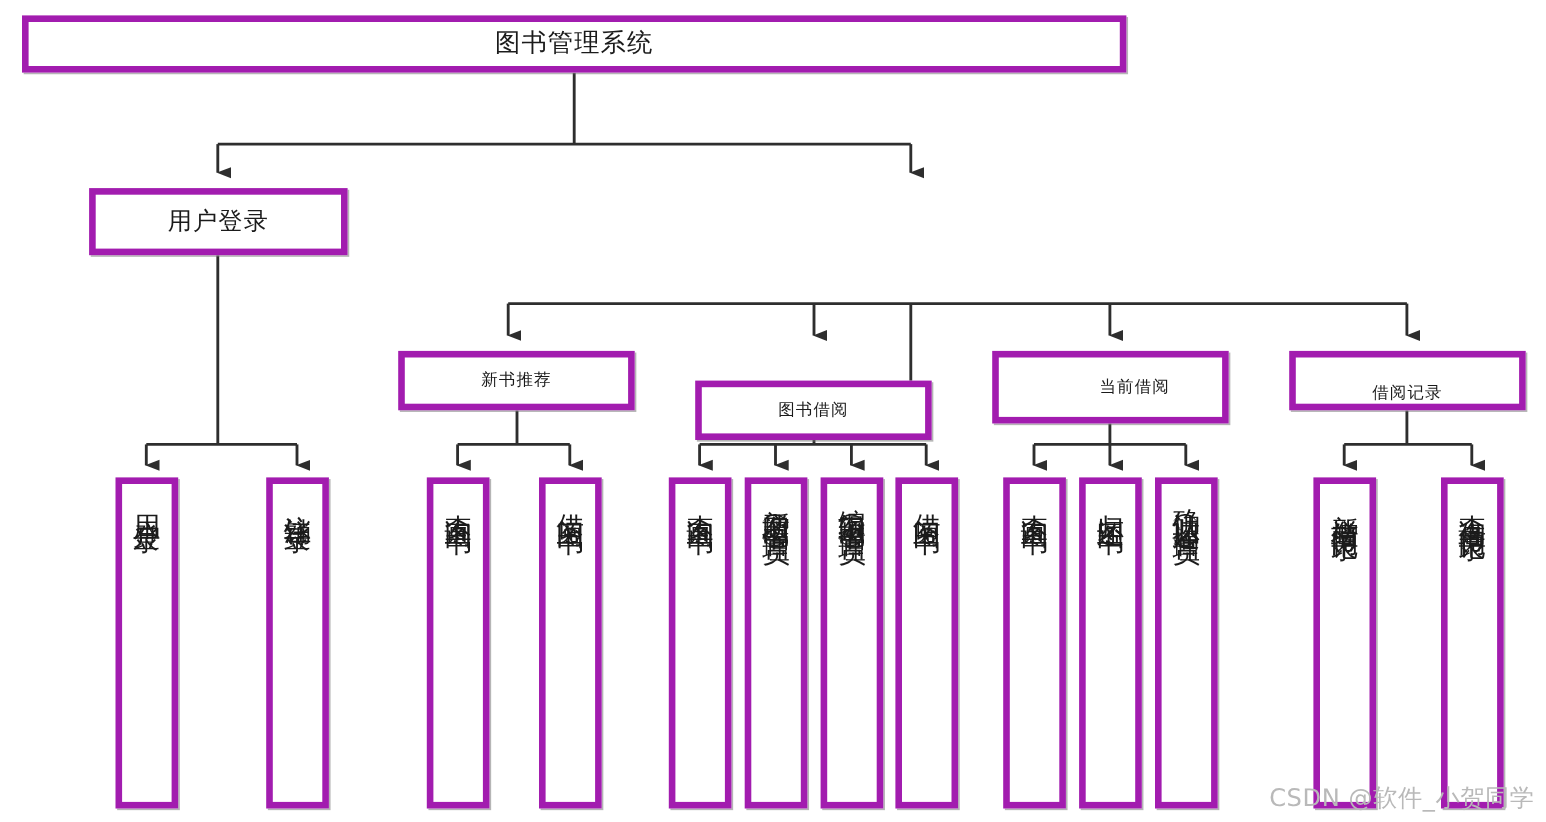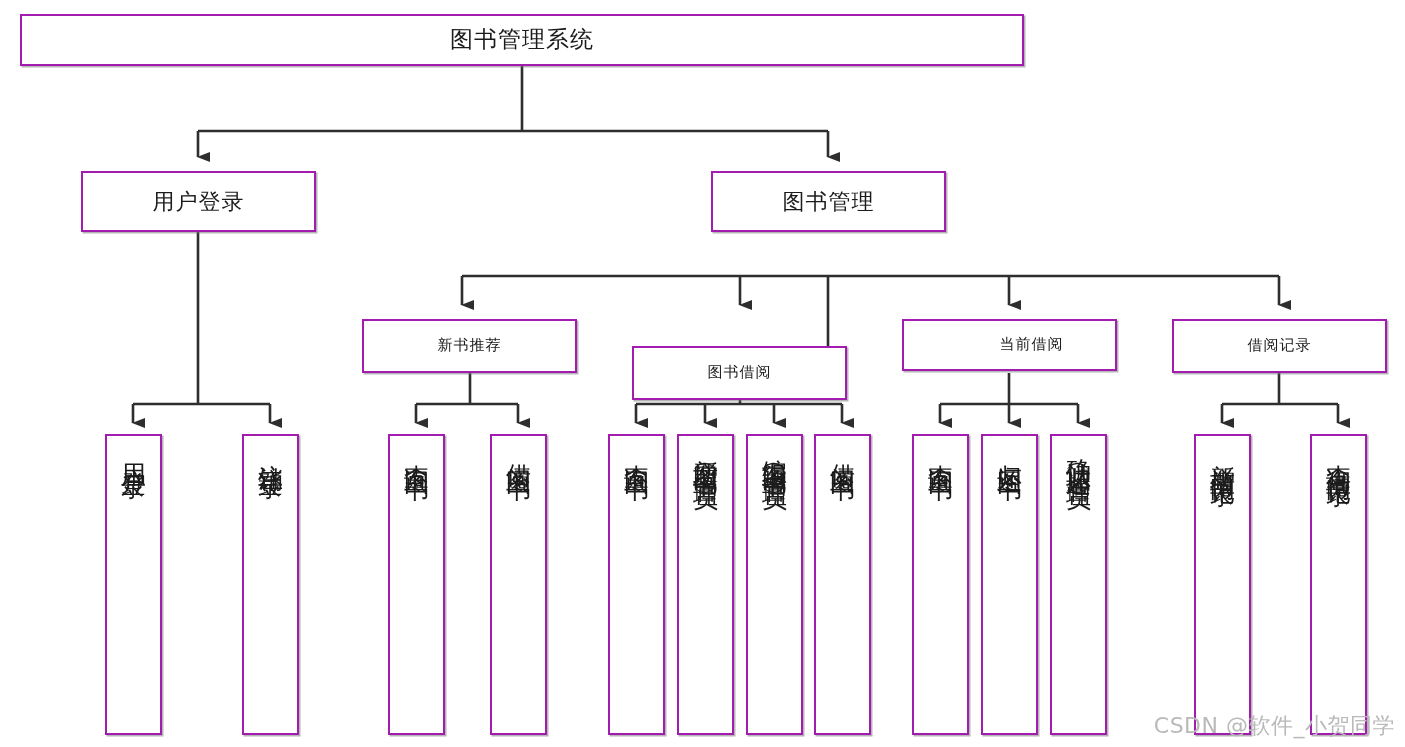--- a/index.html
+++ b/index.html
@@ -20,21 +20,21 @@
     position:absolute;
     left:0; top:0;
     width:1405px; height:747px;
     pointer-events:none;
   }
   
   .node{
     position:absolute;
     box-sizing:border-box;
     background:#ffffff;
-    border:2px solid #a21caf;
+    border:6px solid #a21caf;
     box-shadow:1.5px 1.5px 0 rgba(120,120,120,0.55);
     display:flex;
     align-items:center;
     justify-content:center;
   }
   .node .label{
     color:#1b1b1b;
     letter-spacing:1px;
     line-height:1.18;
     text-align:center;
@@ -130,34 +130,31 @@
     </g>
   </svg>
 
   <div class="node root" style="left:20px; top:14px; width:1004px; height:52px;">
     <span class="label">图书管理系统</span>
   </div>
 
   <div class="node lvl1" style="left:81px; top:171px; width:235px; height:61px;">
     <span class="label">用户登录</span>
   </div>
-  <div class="node lvl1" style="left:711px; top:171px; width:235px; height:61px;">
-    <span class="label">图书管理</span>
-  </div>
 
   <div class="node lvl2" style="left:362px; top:319px; width:215px; height:54px;">
     <span class="label">新书推荐</span>
   </div>
   <div class="node lvl2" style="left:632px; top:319px; width:215px; height:54px;margin-top:27px;">
     <span class="label">图书借阅</span>
   </div>
-  <div class="node lvl2" style="left:902px; top:319px; width:215px; height:52px;padding-left:44px;">
+  <div class="node lvl2" style="left:902px; top:319px; width:215px; height:66px;padding-left:44px;">
     <span class="label">当前借阅</span>
   </div>
-  <div class="node lvl2" style="left:1172px; top:319px; width:215px; height:54px;">
+  <div class="node lvl2" style="left:1172px; top:319px; width:215px; height:54px;align-items:flex-end;">
     <span class="label">借阅记录</span>
   </div>
 
   <div class="node leaf" style="left:105px; top:434px; width:57px; height:301px;">
     <span class="label">用户登录</span>
   </div>
   <div class="node leaf" style="left:242px; top:434px; width:57px; height:301px;">
     <span class="label">注销登录</span>
   </div>
 

